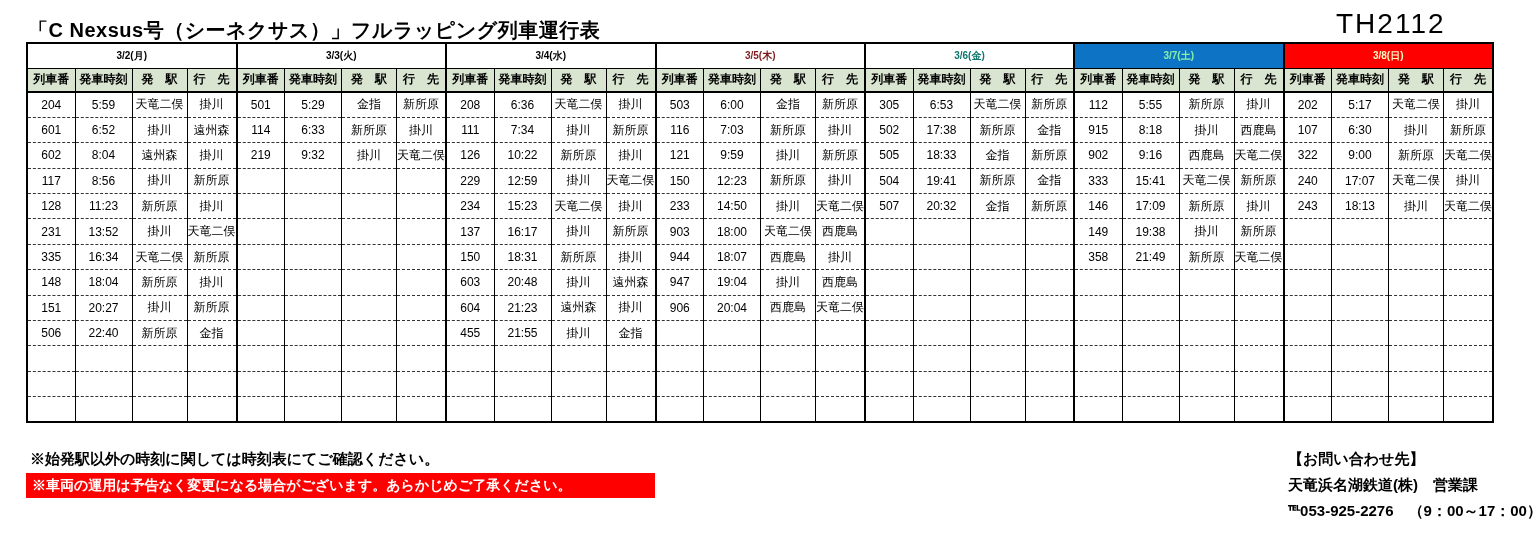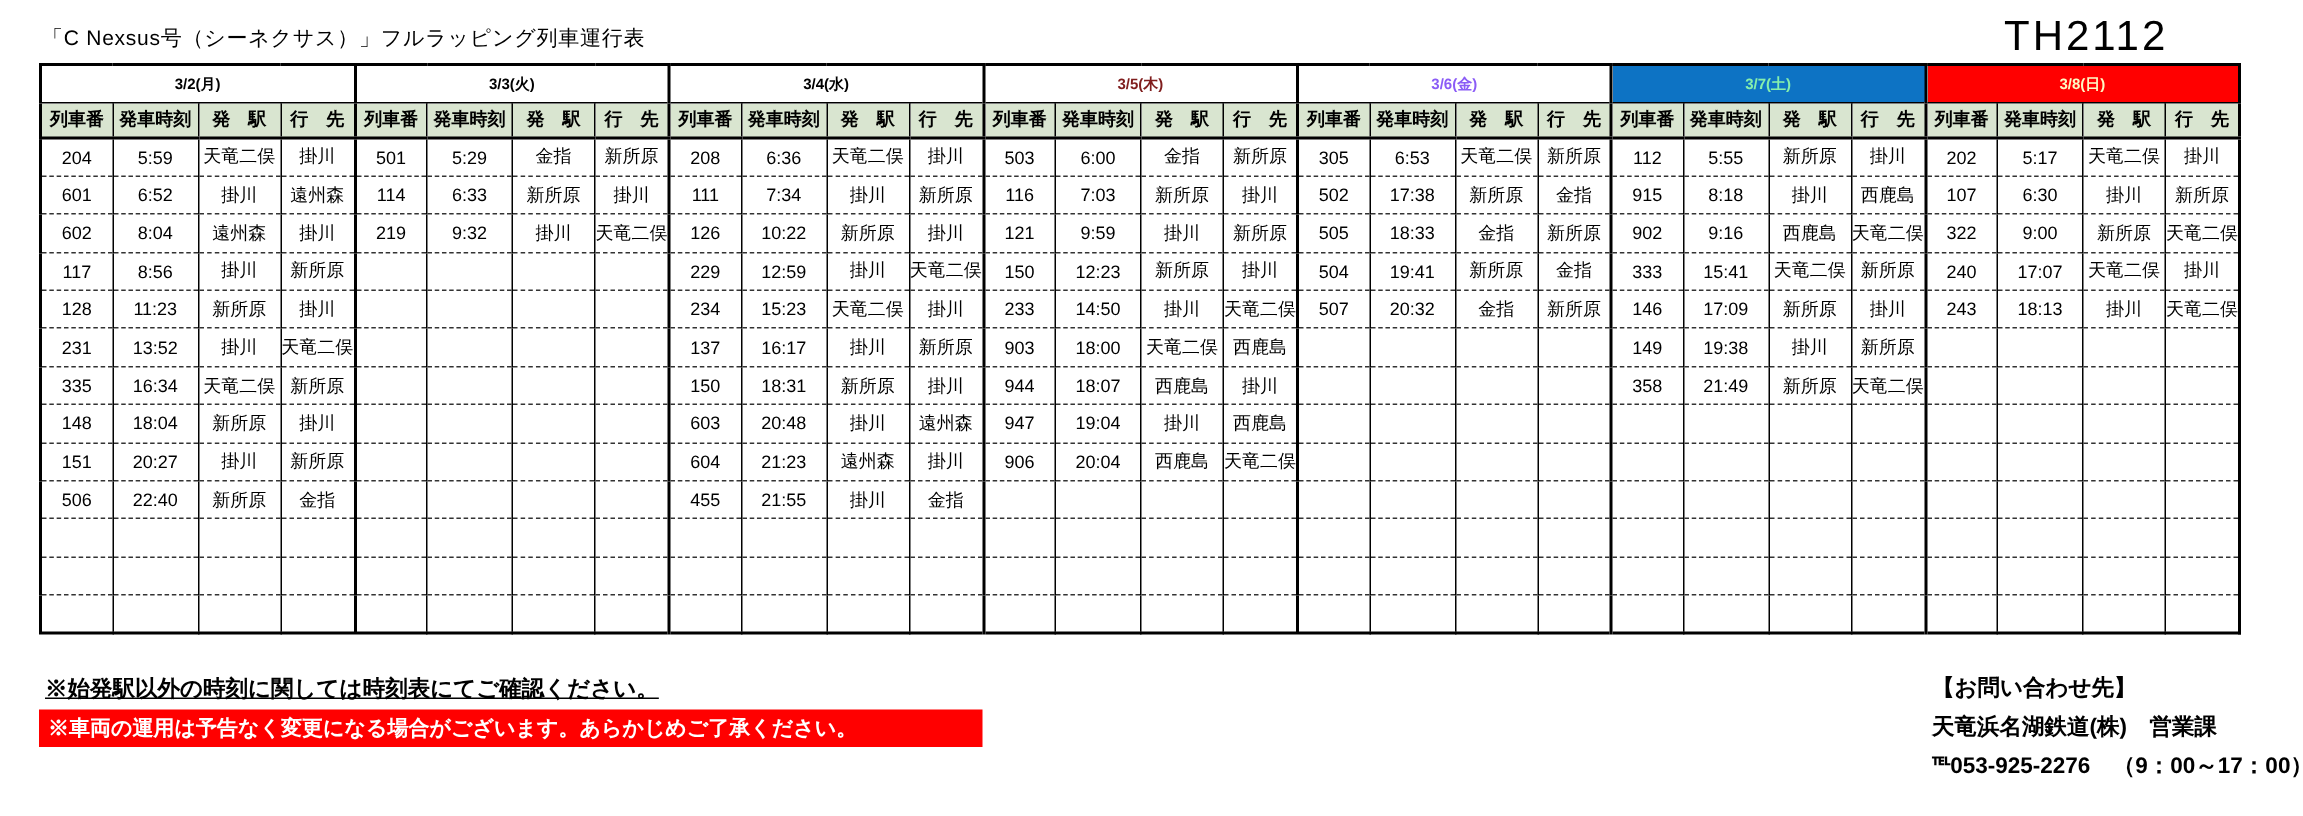--- a/index.html
+++ b/index.html
@@ -6,21 +6,21 @@
   html, body { margin: 0; padding: 0; }
   body {
     width: 1535px; height: 544px;
     background: #ffffff;
     font-family: "Liberation Sans", sans-serif;
     position: relative;
     color: #000;
   }
   .title {
     position: absolute; left: 28px; top: 17px;
-    font-size: 14px; font-weight: normal; letter-spacing: 0.5px;
+    font-size: 20px; font-weight: bold; letter-spacing: 0.5px;
     white-space: nowrap;
   }
   .doc-code {
     position: absolute; left: 1336px; top: 8px;
     font-size: 28px; letter-spacing: 2px; font-weight: normal;
   }
   table.timetable {
     position: absolute; left: 26px; top: 42px;
     border-collapse: collapse; table-layout: fixed;
     border: 2px solid #000;
@@ -43,21 +43,21 @@
   }
   th.colhead.gstart { border-left: 2px solid #000; }
   td.body-cell {
     height: 25.4px; font-size: 12px;
     border-left: 1px solid #000;
     border-top: 1px dashed #333;
   }
   td.body-cell.gstart { border-left: 2px solid #000; }
   .note1 {
     position: absolute; left: 30px; top: 450px;
-    font-size: 15px; font-weight: bold; white-space: nowrap; text-decoration: underline;
+    font-size: 15px; font-weight: bold; white-space: nowrap;
   }
   .note2 {
     position: absolute; left: 26px; top: 473px;
     width: 629px; height: 25px; line-height: 25px;
     padding-left: 6px;
     color: #ffffff; font-size: 14px; font-weight: bold;
     white-space: nowrap;
   }
   .contact {
     position: absolute; left: 1288px; top: 446px;
@@ -101,21 +101,21 @@
       <col style="width: 57px;">
       <col style="width: 55px;">
       <col style="width: 49px;">
     </colgroup>
   <thead>
     <tr>
         <th colspan="4" class="date-cell" style="background: rgb(255, 255, 255); color: rgb(0, 0, 0);">3/2(月)</th>
         <th colspan="4" class="date-cell" style="background: rgb(255, 255, 255); color: rgb(0, 0, 0);">3/3(火)</th>
         <th colspan="4" class="date-cell" style="background: rgb(255, 255, 255); color: rgb(0, 0, 0);">3/4(水)</th>
         <th colspan="4" class="date-cell" style="background: rgb(255, 255, 255); color: #7f1d1d;">3/5(木)</th>
-        <th colspan="4" class="date-cell" style="background: rgb(255, 255, 255); color: #8b5cf6;">3/6(金)</th>
+        <th colspan="4" class="date-cell" style="background: rgb(255, 255, 255); color: #0f766e;">3/6(金)</th>
         <th colspan="4" class="date-cell" style="background: rgb(13, 115, 196); color: #86efac;">3/7(土)</th>
         <th colspan="4" class="date-cell" style="background: rgb(255, 0, 0); color: #fef9c3;">3/8(日)</th>
       </tr>
     <tr>
         <th class="colhead gstart" style="background: rgb(217, 229, 208);">列車番</th>
         <th class="colhead" style="background: rgb(217, 229, 208);">発車時刻</th>
         <th class="colhead" style="background: rgb(217, 229, 208);">発　駅</th>
         <th class="colhead" style="background: rgb(217, 229, 208);">行　先</th>
         <th class="colhead gstart" style="background: rgb(217, 229, 208);">列車番</th>
         <th class="colhead" style="background: rgb(217, 229, 208);">発車時刻</th>

